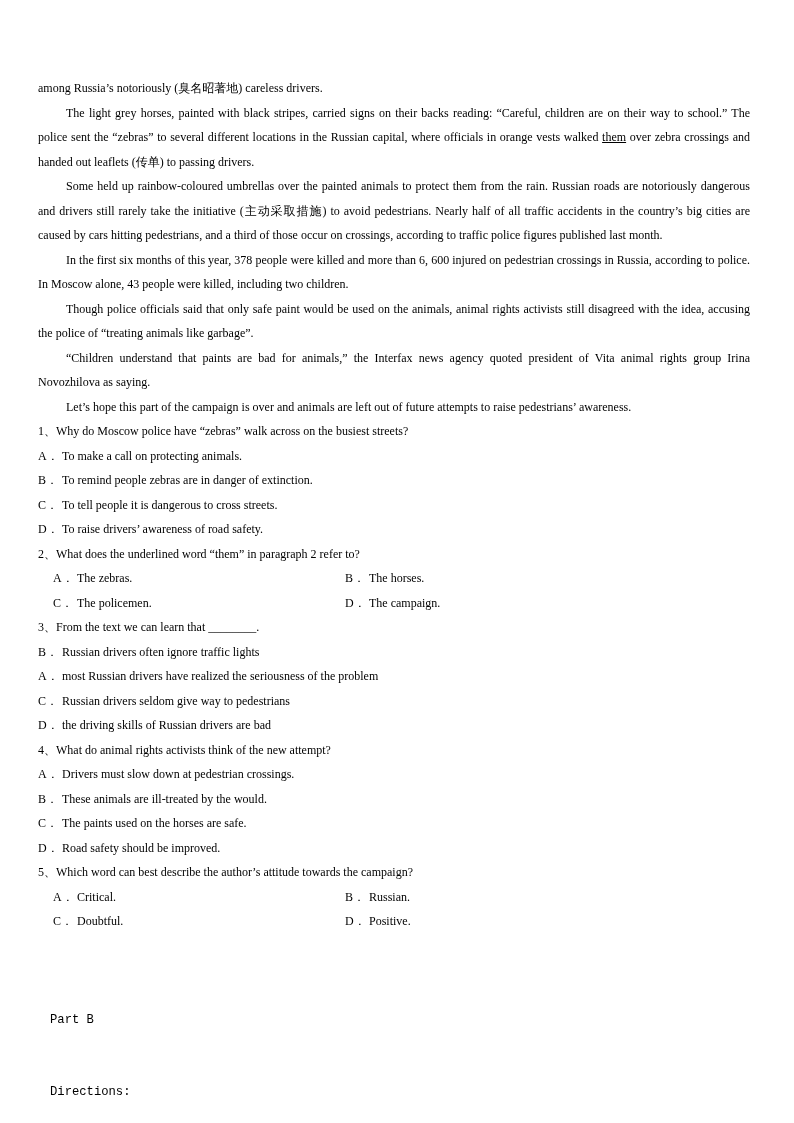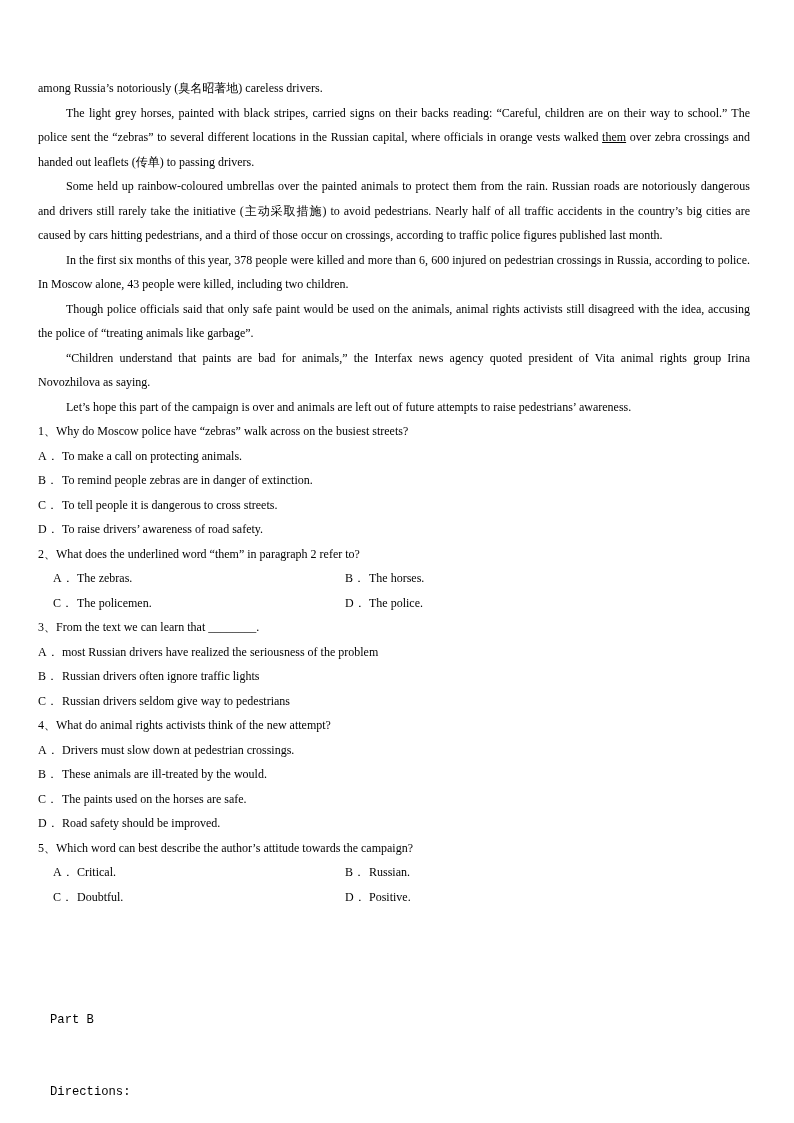--- a/index.html
+++ b/index.html
@@ -91,29 +91,30 @@
   </div>
 
   <div>
     <p class="question">2、What does the underlined word “them” in paragraph 2 refer to?</p>
     <div class="opt-row">
       <p class="option"><span class="opt-letter">A．</span><span>The zebras.</span></p>
       <p class="option"><span class="opt-letter">B．</span><span>The horses.</span></p>
     </div>
     <div class="opt-row">
       <p class="option"><span class="opt-letter">C．</span><span>The policemen.</span></p>
-      <p class="option"><span class="opt-letter">D．</span><span>The police.</span></p>
+      <p class="option"><span class="opt-letter">D．</span><span>The campaign.</span></p>
     </div>
   </div>
 
   <div>
     <p class="question">3、From the text we can learn that ________.</p>
+    <p class="option"><span class="opt-letter">B．</span><span>Russian drivers often ignore traffic lights</span></p>
     <p class="option"><span class="opt-letter">A．</span><span>most Russian drivers have realized the seriousness of the problem</span></p>
-    <p class="option"><span class="opt-letter">B．</span><span>Russian drivers often ignore traffic lights</span></p>
     <p class="option"><span class="opt-letter">C．</span><span>Russian drivers seldom give way to pedestrians</span></p>
+    <p class="option"><span class="opt-letter">D．</span><span>the driving skills of Russian drivers are bad</span></p>
   </div>
 
   <div>
     <p class="question">4、What do animal rights activists think of the new attempt?</p>
     <p class="option"><span class="opt-letter">A．</span><span>Drivers must slow down at pedestrian crossings.</span></p>
     <p class="option"><span class="opt-letter">B．</span><span>These animals are ill-treated by the would.</span></p>
     <p class="option"><span class="opt-letter">C．</span><span>The paints used on the horses are safe.</span></p>
     <p class="option"><span class="opt-letter">D．</span><span>Road safety should be improved.</span></p>
   </div>
 

